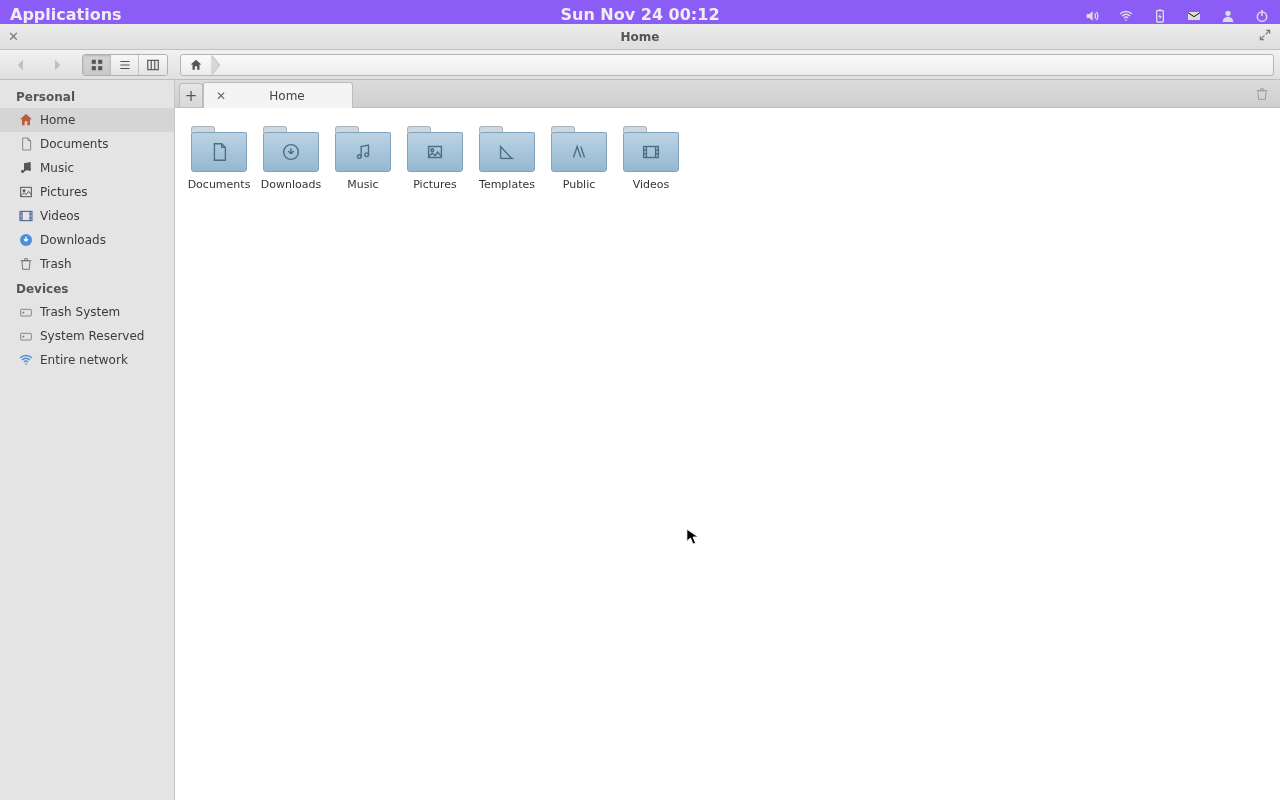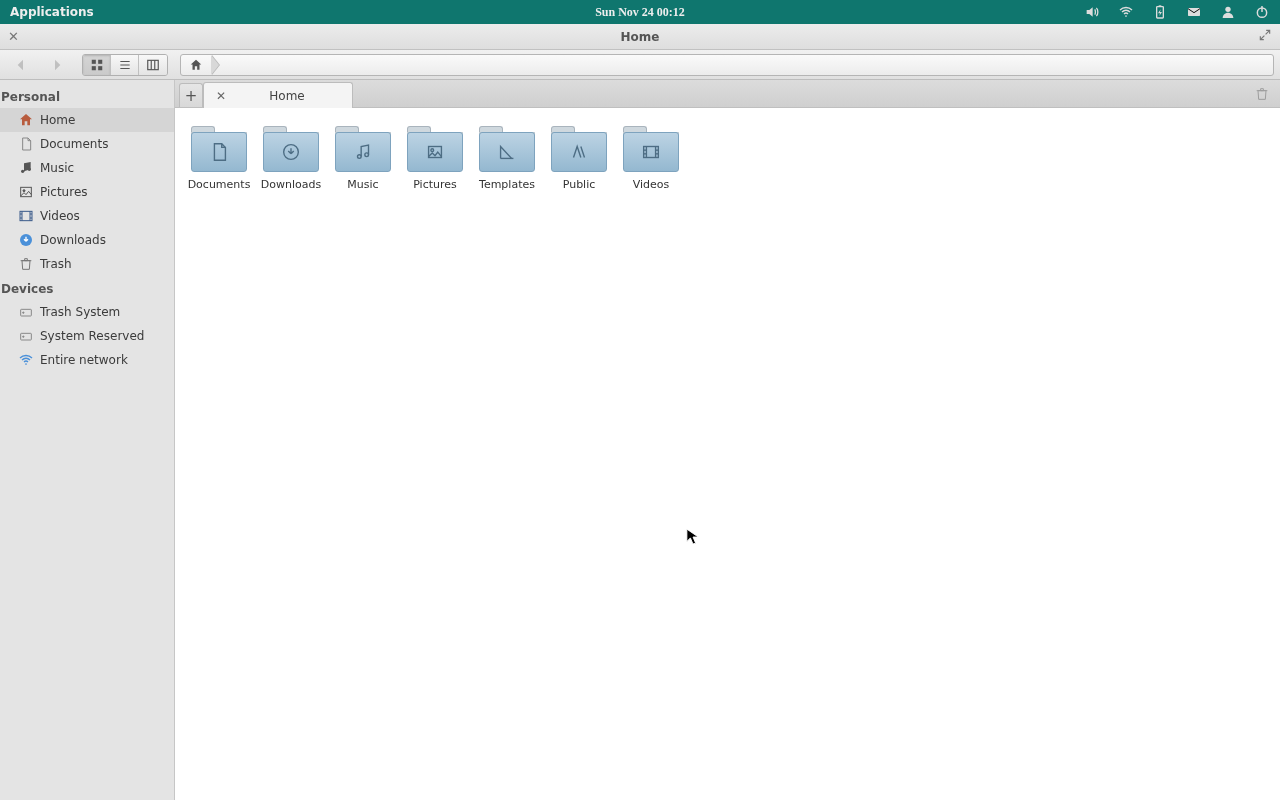--- a/index.html
+++ b/index.html
@@ -1,21 +1,21 @@
 <!DOCTYPE html>
 <html><head>
 <meta charset="utf-8">
 <style>
   *{box-sizing:border-box;margin:0;padding:0;font-family:"Droid Sans","DejaVu Sans",sans-serif;-webkit-font-smoothing:antialiased;}
   html,body{width:1280px;height:800px;overflow:hidden;}
   body{background:#e5e5e5;}
   
-  .panel{height:24px;background:#0f766e;color:#eee;display:flex;align-items:center;font-size:12px;padding:0 10px;position:relative;}
+  .panel{height:24px;background:#8b5cf6;color:#eee;display:flex;align-items:flex-end;font-size:16px;padding:0 10px;position:relative;}
   .panel .apps{font-weight:bold;}
-  .panel .clock{position:absolute;left:50%;transform:translateX(-50%);font-weight:bold;font-family:Liberation Serif, serif;}
+  .panel .clock{position:absolute;left:50%;transform:translateX(-50%);font-weight:bold;}
   .panel .tray{margin-left:auto;display:flex;align-items:center;gap:18px;}
   .panel svg{width:16px;height:16px;display:block;}
   
   .titlebar{height:26px;background:linear-gradient(to bottom,#ececec,#dedede);border-bottom:1px solid #c1c1c1;display:flex;align-items:center;position:relative;font-size:12px;color:#555;}
   .titlebar .close{margin-left:8px;font-size:13px;color:#777;cursor:pointer;}
   .titlebar .title{position:absolute;left:50%;transform:translateX(-50%);font-weight:bold;color:#555;}
   .titlebar .max{position:absolute;right:8px;}
   .titlebar .max svg{width:14px;height:14px;}
   
   .toolbar{height:30px;background:linear-gradient(to bottom,#f1f1f1,#e0e0e0);border-bottom:1px solid #bdbdbd;display:flex;align-items:center;padding:0 6px;gap:6px;}
@@ -29,21 +29,21 @@
   .view-switch svg{width:14px;height:14px;}
   .pathbar{flex:1;height:22px;border:1px solid #b5b5b5;border-radius:3px;background:linear-gradient(to bottom,#fafafa,#ececec);display:flex;align-items:center;margin-left:6px;}
   .pathseg{display:flex;align-items:center;padding:0 8px;height:100%;position:relative;}
   .pathseg svg.homeicon{width:14px;height:14px;}
   .pathseg::after{content:"";position:absolute;right:-8px;top:0;width:0;height:0;border-top:10px solid transparent;border-bottom:10px solid transparent;border-left:8px solid #d8d8d8;}
   .pathseg::before{content:"";position:absolute;right:-9px;top:0;width:0;height:0;border-top:10px solid transparent;border-bottom:10px solid transparent;border-left:8px solid #b8b8b8;}
 
   
   .content{display:flex;height:calc(800px - 24px - 26px - 30px);}
   .sidebar{width:175px;background:#e4e4e4;border-right:1px solid #c6c6c6;font-size:12px;color:#3b3b3b;padding-top:4px;}
-  .side-head{font-weight:bold;color:#555;padding:6px 1px 4px;}
+  .side-head{font-weight:bold;color:#555;padding:6px 16px 4px;}
   .side-item{display:flex;align-items:center;gap:6px;padding:4px 8px 4px 18px;cursor:pointer;}
   .side-item.selected{background:#d5d5d5;}
   .side-item svg{width:16px;height:16px;flex:0 0 16px;}
 
   .mainpane{flex:1;display:flex;flex-direction:column;background:#fff;}
   .tabstrip{height:28px;background:linear-gradient(to bottom,#dcdcdc,#cfcfcf);border-bottom:1px solid #bfbfbf;display:flex;align-items:flex-end;padding-left:4px;position:relative;}
   .tabplus{width:24px;height:24px;display:flex;align-items:center;justify-content:center;font-size:15px;color:#555;border:1px solid #bcbcbc;border-bottom:none;border-top-left-radius:3px;border-top-right-radius:3px;background:linear-gradient(to bottom,#e6e6e6,#d8d8d8);margin-right:0;cursor:pointer;}
   .tab{display:flex;align-items:center;height:26px;gap:8px;padding:0 12px;border:1px solid #bcbcbc;border-bottom:none;border-top-left-radius:3px;border-top-right-radius:3px;background:#f4f4f4;font-size:12px;color:#444;min-width:150px;position:relative;top:1px;}
   .tab .tabclose{font-size:12px;color:#666;cursor:pointer;}
   .tab .tabtitle{flex:1;text-align:center;}

